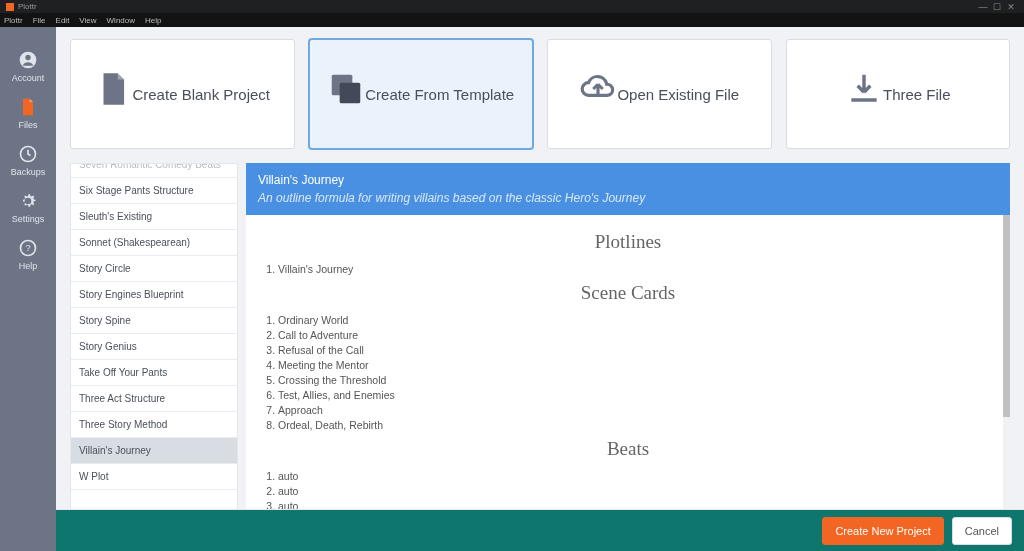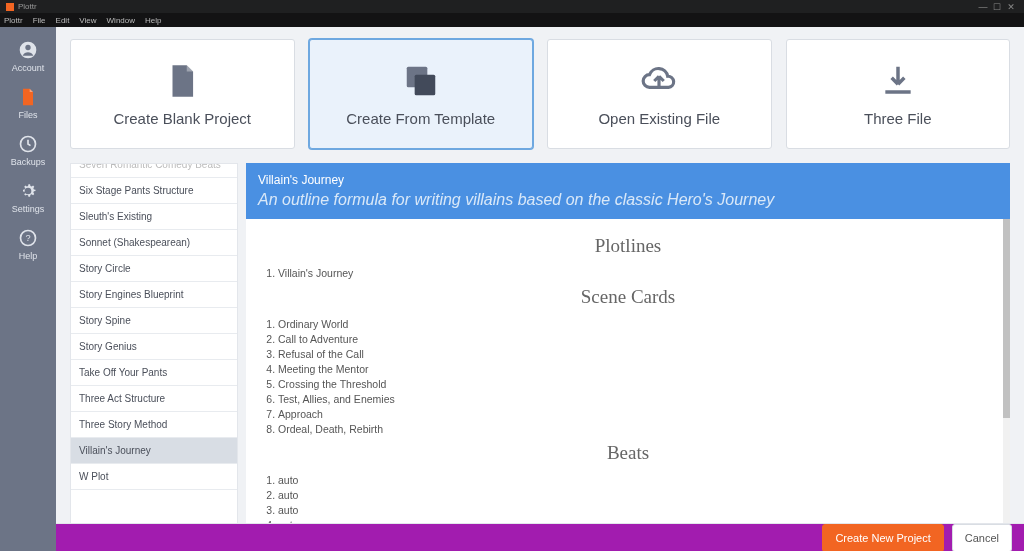--- a/index.html
+++ b/index.html
@@ -7,52 +7,52 @@
 
 .titlebar { height: 13px; background: #1f2021; display: flex; align-items: center; padding: 0 6px; font-size: 8px; color: #999; }
 .titlebar .logo { width: 8px; height: 8px; background: #f26522; margin-right: 4px; }
 .titlebar .spacer { flex: 1; }
 .titlebar .winbtn { width: 14px; height: 13px; display: flex; align-items: center; justify-content: center; color: #888; font-size: 9px; }
 
 .menubar { height: 14px; background: #131314; display: flex; align-items: center; padding: 0 4px; gap: 10px; font-size: 8px; color: #bbb; }
 
 .app { display: flex; height: calc(551px - 27px); }
 
-.sidebar { width: 56px; background: #6c7486; display: flex; flex-direction: column; align-items: center; padding-top: 6px; }
+.sidebar { width: 56px; background: #6c7486; display: flex; flex-direction: column; align-items: center; padding-top: 16px; }
 .sidebar .item { width: 100%; display: flex; flex-direction: column; align-items: center; padding: 7px 0; color: #dfe3ea; font-size: 9px; gap: 3px; cursor: pointer; }
 .sidebar .item svg { width: 20px; height: 20px; }
 .sidebar .item.files svg { fill: #f26522; }
 
 .main { flex: 1; display: flex; flex-direction: column; padding: 12px 14px 0 14px; background: #f0f2f5; position: relative; }
 
 .cards { display: flex; gap: 14px; margin-bottom: 14px; }
-.card { flex: 1; background: #fff; border: 1px solid #d9dde3; border-radius: 3px; display: flex; flex-direction: column; align-items: center; justify-content: center; height: 110px; cursor: pointer; }
+.card { flex: 1; background: #fff; border: 1px solid #d9dde3; border-radius: 3px; display: flex; flex-direction: row; align-items: center; justify-content: center; height: 110px; cursor: pointer; }
 .card.selected { border: 1px solid #6ea8e0; background: #eaf2fb; box-shadow: 0 0 0 1px #6ea8e0; }
 .card svg { width: 38px; height: 38px; margin-bottom: 10px; fill: #6c7486; }
 .card.selected svg { fill: #424a5a; }
 .card .label { font-size: 15px; color: #4a4f5a; }
 
 .content { flex: 1; display: flex; gap: 8px; min-height: 0; }
 
 .templates { width: 168px; background: #fff; border: 1px solid #e3e6eb; overflow: hidden; }
 .templates .t { padding: 7px 8px; font-size: 10px; color: #4a4f5a; border-bottom: 1px solid #e8ebef; cursor: pointer; }
 .templates .t.sel { background: #d8dde4; }
 
 .detail { flex: 1; display: flex; flex-direction: column; min-width: 0; }
 .detail-head { background: #4a90e2; color: #fff; padding: 10px 12px; }
 .detail-head .title { font-size: 12px; margin-bottom: 4px; }
-.detail-head .desc { font-size: 16px; font-style: italic; color: #d9e8f8; }
+.detail-head .desc { font-size: 12px; font-style: italic; color: #d9e8f8; }
 .detail-body { flex: 1; background: #fff; overflow: auto; padding: 10px 18px; font-size: 10.5px; color: #555; position: relative; }
 .detail-body h3 { text-align: center; font-family: Georgia, serif; font-weight: normal; font-size: 19px; color: #666; margin: 6px 0 8px; }
 .detail-body ol { list-style: decimal; padding-left: 14px; }
 .detail-body ol li { padding: 1.5px 0; }
 .detail-scroll { position: absolute; right: 0; top: 0; bottom: 0; width: 7px; background: #f1f1f1; }
 .detail-scroll .thumb { position: absolute; top: 0; left: 0; right: 0; height: 60%; background: #c1c1c1; }
 
-.footer { position: absolute; bottom: 0; left: 0; right: 0; height: 28px; background: #a21caf; border-top: 1px solid #e3e6eb; display: flex; justify-content: flex-end; align-items: center; padding: 0 12px; gap: 8px; }
+.footer { position: absolute; bottom: 0; left: 0; right: 0; height: 42px; background: #0f766e; border-top: 1px solid #e3e6eb; display: flex; justify-content: flex-end; align-items: center; padding: 0 12px; gap: 8px; }
 .footer .btn { padding: 7px 12px; font-size: 11px; border-radius: 3px; cursor: pointer; border: 1px solid #d9dde3; background: #fff; color: #555; }
 .footer .btn.primary { background: #f26522; border-color: #f26522; color: #fff; }
 </style>
 </head>
 <body>
 
 <div class="titlebar">
   <div class="logo"></div>
   <span>Plottr</span>
   <div class="spacer"></div>

